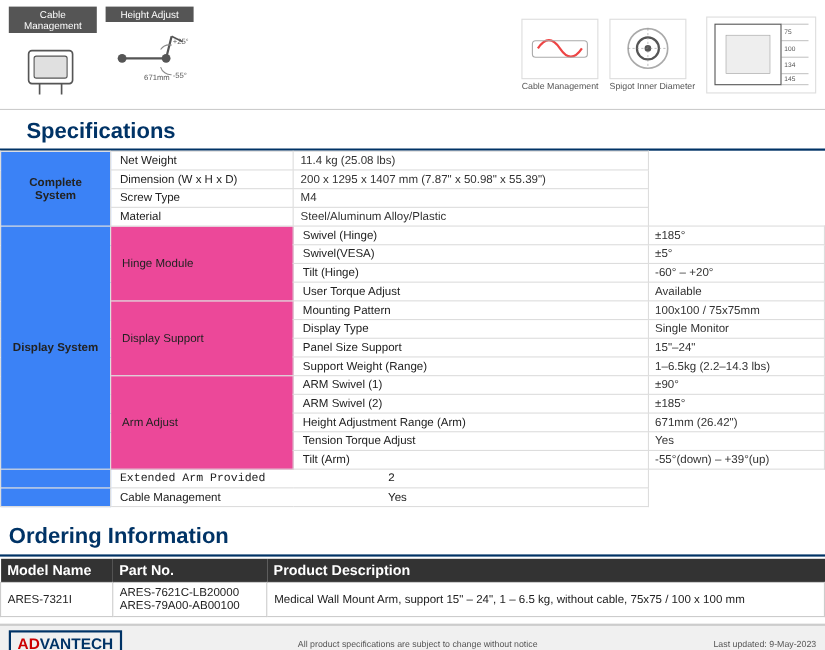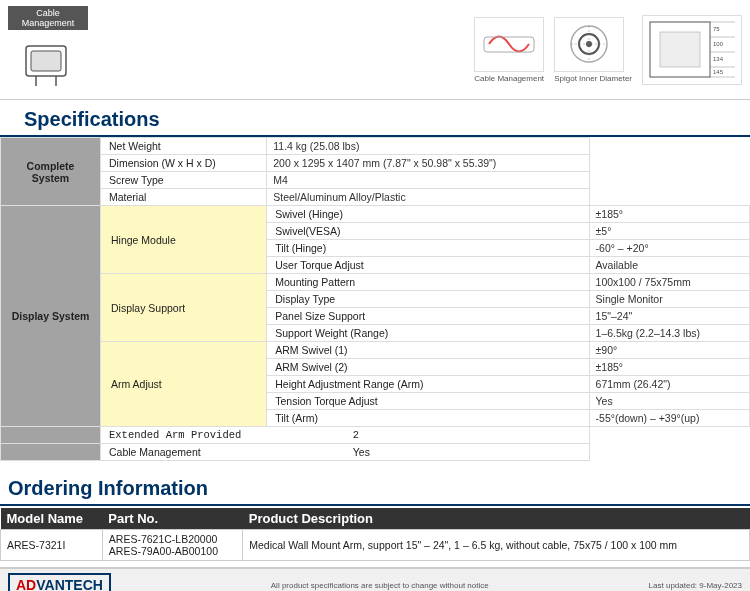--- a/index.html
+++ b/index.html
@@ -97,27 +97,27 @@
       width: 100%;
       border-collapse: collapse;
       font-size: 10.5px;
     }
     .spec-table td {
       padding: 2px 6px;
       vertical-align: top;
       border: 1px solid #ddd;
     }
     .spec-table .group-cell {
-      background: #a3a3a3;
+      background: #3b82f6;
       font-weight: bold;
       text-align: center;
       vertical-align: middle;
     }
     .spec-table .sub-group-cell {
-      background: #fef9c3;
+      background: #ec4899;
       vertical-align: middle;
       padding-left: 10px;
     }
     .spec-table .param-cell {
       padding-left: 8px;
     }
     .spec-table .value-cell {
       color: #333;
     }
 
@@ -196,20 +196,40 @@
       <div class="feature-icon-area">
         <svg width="55" height="55">
           <rect x="5" y="10" width="40" height="30" rx="3" fill="none" stroke="#555" stroke-width="1.5"></rect>
           <rect x="10" y="15" width="30" height="20" rx="2" fill="#e0e0e0" stroke="#555" stroke-width="1"></rect>
           <line x1="15" y1="40" x2="15" y2="50" stroke="#555" stroke-width="1.5"></line>
           <line x1="35" y1="40" x2="35" y2="50" stroke="#555" stroke-width="1.5"></line>
         </svg>
       </div>
     </div>
 
+    <div class="feature-item">
+      <span class="feature-label">Height Adjust</span>
+      <div class="feature-icon-area" style="position:relative;">
+        <svg width="70" height="60">
+
+          <line x1="10" y1="30" x2="50" y2="30" stroke="#555" stroke-width="2"></line>
+          <line x1="50" y1="30" x2="55" y2="10" stroke="#555" stroke-width="2"></line>
+          <line x1="55" y1="10" x2="65" y2="15" stroke="#555" stroke-width="1.5"></line>
+          <circle cx="10" cy="30" r="4" fill="#555"></circle>
+          <circle cx="50" cy="30" r="4" fill="#555"></circle>
+
+          <path d="M 45,22 A 10,10 0 0,1 55,18" stroke="#888" stroke-width="1" fill="none"></path>
+
+          <path d="M 45,38 A 10,10 0 0,0 55,45" stroke="#888" stroke-width="1" fill="none"></path>
+          <text x="56" y="17" font-size="7" fill="#555">+25°</text>
+          <text x="30" y="50" font-size="7" fill="#555">671mm</text>
+          <text x="56" y="48" font-size="7" fill="#555">-55°</text>
+        </svg>
+      </div>
+    </div>
 
   </div>
 
   <div class="top-diagrams">
     <div class="diagram-item">
       <div class="diagram-box">
         <svg width="60" height="50">
           <path d="M 10,25 Q 20,10 30,25 Q 40,40 50,25" stroke="#e44" stroke-width="2" fill="none"></path>
           <rect x="5" y="18" width="50" height="15" rx="3" fill="none" stroke="#aaa" stroke-width="1"></rect>
         </svg>

